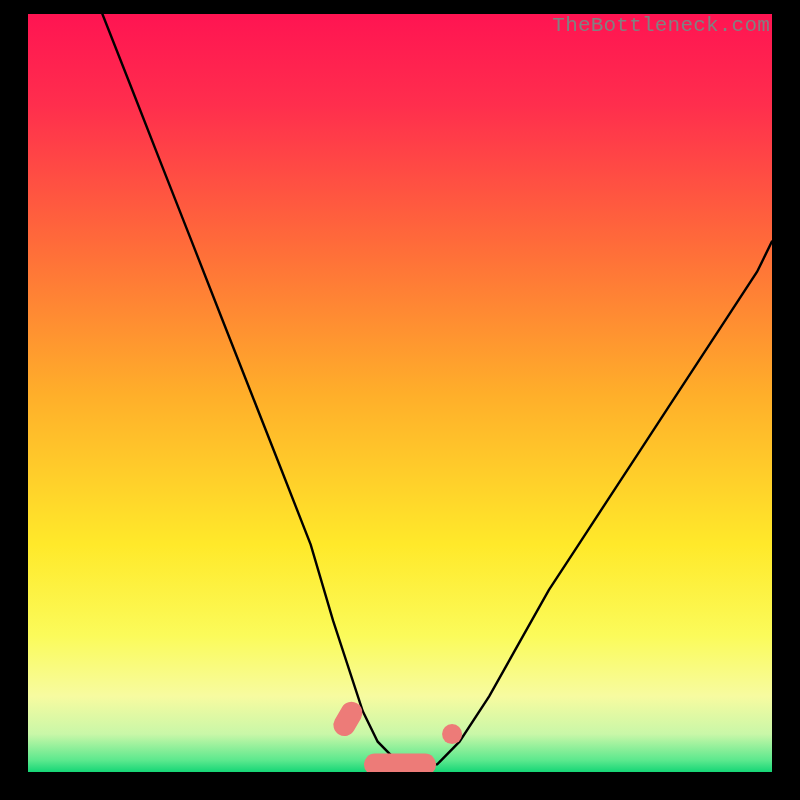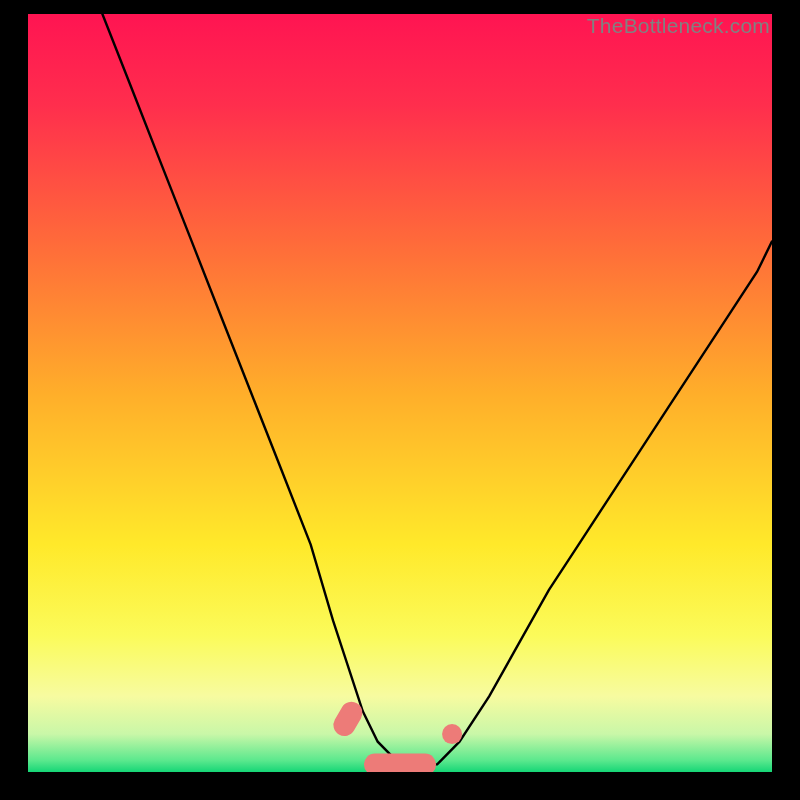--- a/index.html
+++ b/index.html
@@ -22,21 +22,21 @@
     position: absolute;
     left: 0;
     top: 0;
     width: 744px;
     height: 758px;
   }
   .watermark {
     position: absolute;
     top: 14px;
     right: 30px;
-    font-family: Liberation Sans, sans-serif;
+    font-family: Liberation Mono, monospace;
     font-size: 21px;
     color: #818181;
     letter-spacing: 0.2px;
   }
 </style>
 </head>
 <body>
 
 <div class="frame">
   <svg class="plot" viewBox="0 0 744 758" preserveAspectRatio="none">

